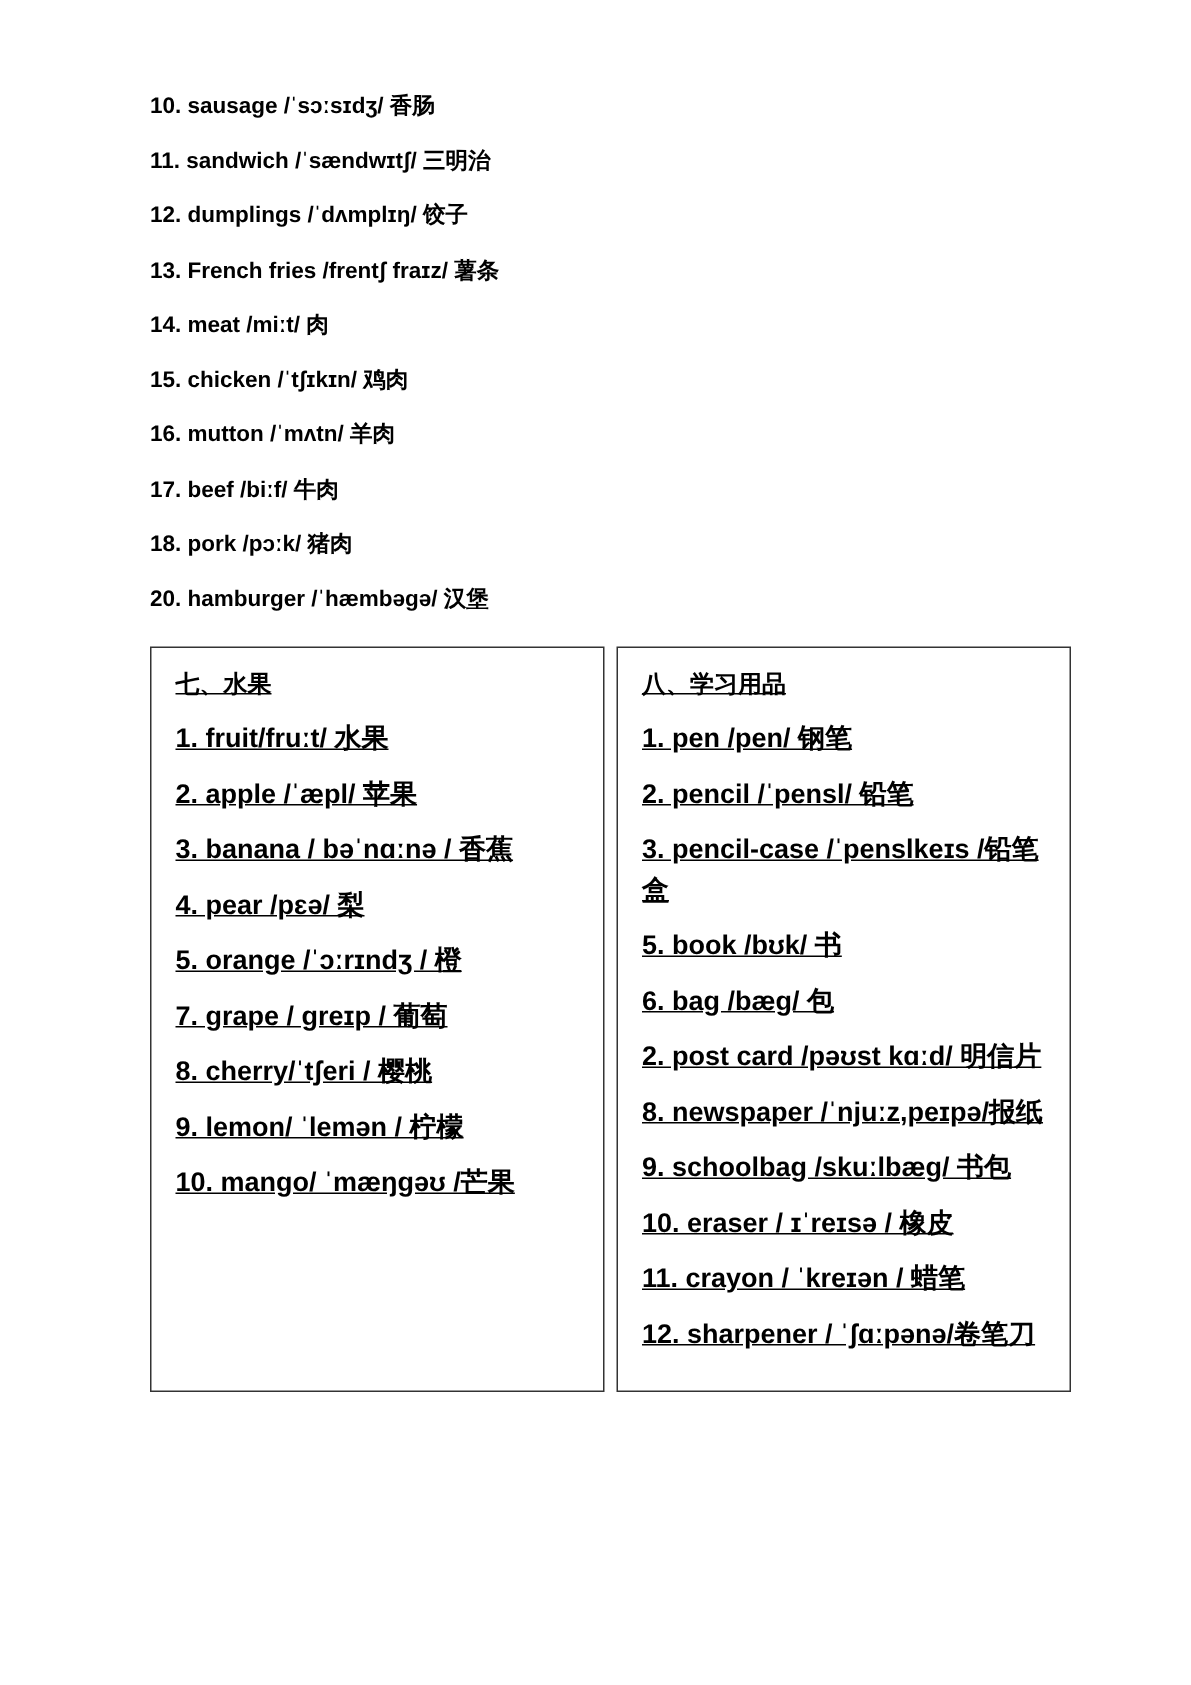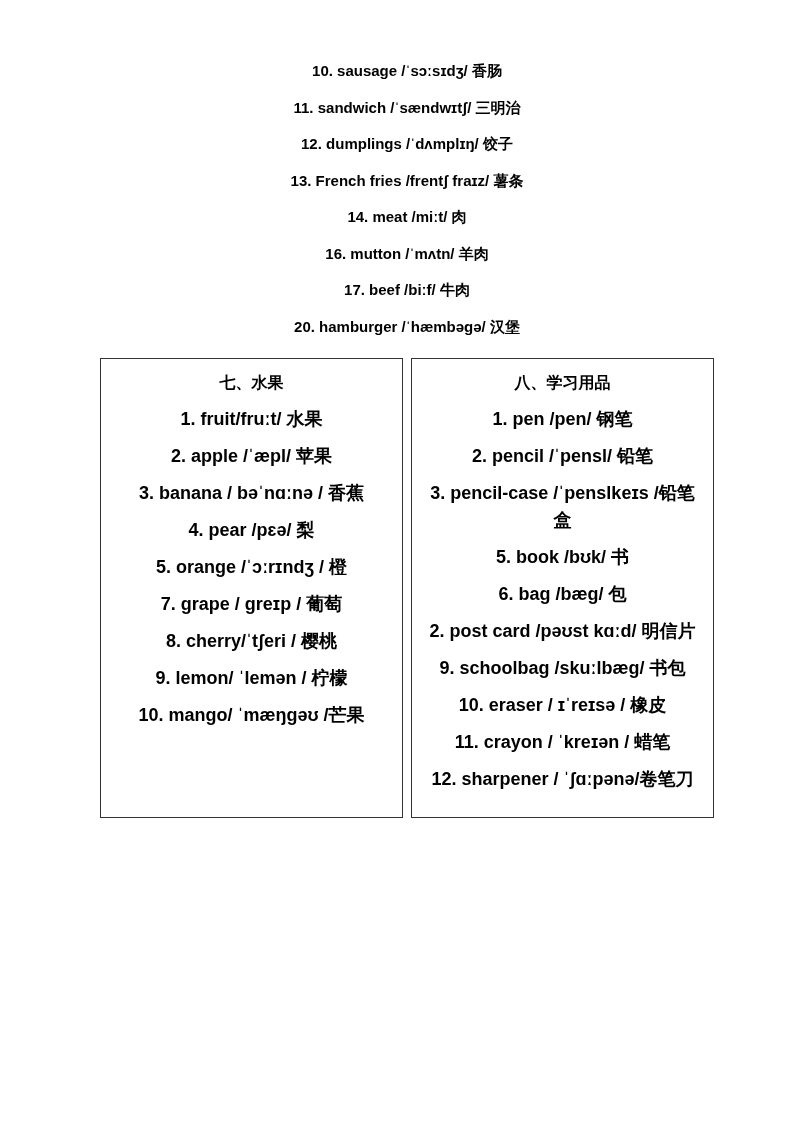--- a/index.html
+++ b/index.html
@@ -1,15 +1,15 @@
 <!DOCTYPE html>
 <html><head>
   <meta charset="utf-8">
   <style>
-    * { margin: 0; padding: 0; box-sizing: border-box; text-align: center; }
+    * { margin: 0; padding: 0; box-sizing: border-box; }
     body {
       background: #fff;
       font-family: Arial, "Microsoft YaHei", sans-serif;
       font-size: 15px;
       color: #000;
       width: 794px;
       min-height: 1123px;
       padding: 60px 80px 40px 100px;
     }
     .vocab-list {
@@ -22,20 +22,21 @@
     }
     .two-col {
       display: flex;
       gap: 0;
       margin-top: 20px;
     }
     .col-box {
       border: 1.5px solid #333;
       padding: 14px 16px;
       flex: 1;
+      text-decoration: underline;
     }
     .col-box:first-child {
       margin-right: 8px;
     }
     .col-title {
       font-weight: bold;
       font-size: 16px;
       margin-bottom: 12px;
     }
     .col-item {
@@ -47,22 +48,24 @@
   </style>
 </head>
 <body>
 
 <div class="vocab-list">
 <div class="vocab-item">10. sausage /ˈsɔːsɪdʒ/  香肠</div>
     <div class="vocab-item">11. sandwich /ˈsændwɪtʃ/  三明治</div>
     <div class="vocab-item">12. dumplings /ˈdʌmplɪŋ/  饺子</div>
     <div class="vocab-item">13. French fries   /frentʃ fraɪz/  薯条</div>
     <div class="vocab-item">14. meat /miːt/  肉</div>
+    <div class="vocab-item">15. chicken /ˈtʃɪkɪn/  鸡肉</div>
     <div class="vocab-item">16. mutton /ˈmʌtn/  羊肉</div>
     <div class="vocab-item">17. beef /biːf/  牛肉</div>
+    <div class="vocab-item">18. pork /pɔːk/  猪肉</div>
     <div class="vocab-item">20. hamburger /ˈhæmbəɡə/  汉堡</div>
   </div>
 
 <div class="two-col">
   <div class="col-box">
     <div class="col-title">七、水果</div>
     <div>
         <div class="col-item">1. fruit/fruːt/  水果</div>
         <div class="col-item">2. apple /ˈæpl/  苹果</div>
         <div class="col-item">3. banana / bəˈnɑːnə /  香蕉</div>
@@ -76,19 +79,20 @@
   </div>
   <div class="col-box">
     <div class="col-title">八、学习用品</div>
     <div>
         <div class="col-item">1. pen /pen/  钢笔</div>
         <div class="col-item">2. pencil /ˈpensl/  铅笔</div>
         <div class="col-item">3. pencil-case /ˈpenslkeɪs /铅笔盒</div>
         <div class="col-item">5. book /bʊk/  书</div>
         <div class="col-item">6. bag /bæɡ/  包</div>
         <div class="col-item">2. post card /pəʊst kɑːd/  明信片</div>
+        <div class="col-item">8. newspaper /ˈnjuːz,peɪpə/报纸</div>
         <div class="col-item">9. schoolbag /skuːlbæɡ/  书包</div>
         <div class="col-item">10. eraser / ɪˈreɪsə /  橡皮</div>
         <div class="col-item">11. crayon / ˈkreɪən /  蜡笔</div>
         <div class="col-item">12. sharpener / ˈʃɑːpənə/卷笔刀</div>
       </div>
   </div>
 </div>
 
 </body></html>

